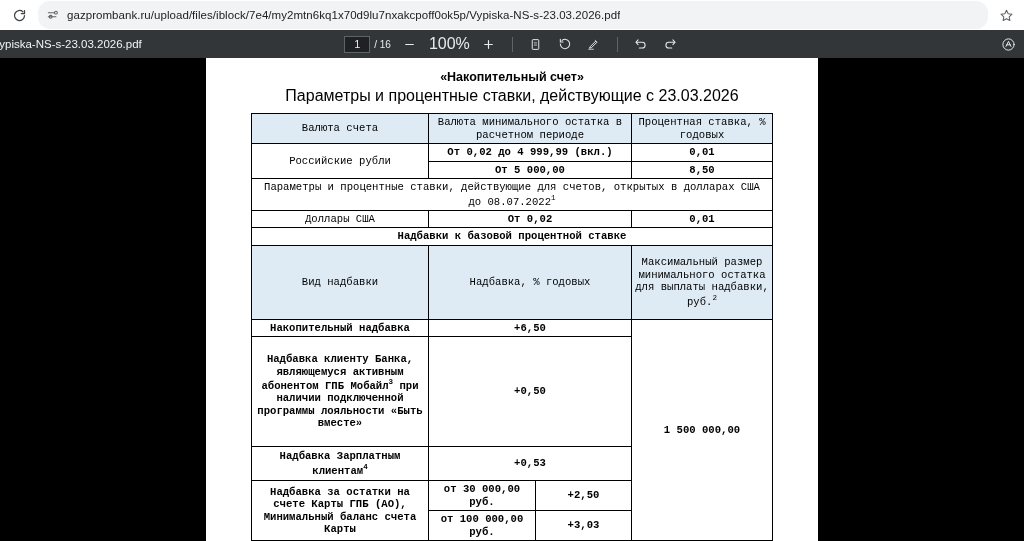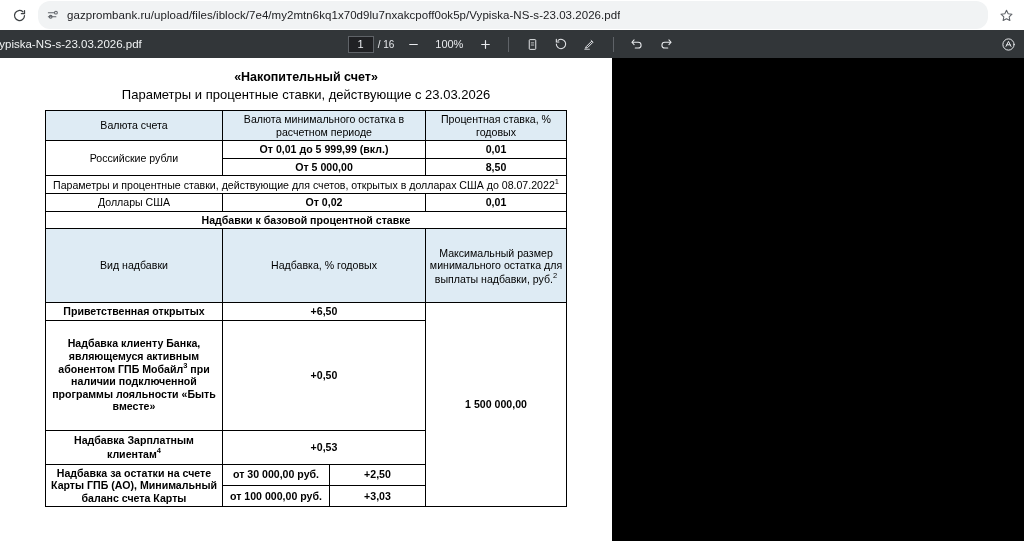--- a/index.html
+++ b/index.html
@@ -101,67 +101,69 @@
   .page-total { font-size: 10px; color: #e8eaed; }
   .tb-btn {
     width: 20px; height: 20px;
     display: flex; align-items: center; justify-content: center;
     color: #e8eaed;
     font-size: 13px;
     line-height: 1;
     border-radius: 2px;
   }
   .zoom-label {
-    font-size: 11px;
+    font-size: 16px;
     min-width: 34px;
     text-align: center;
   }
   .tb-sep {
     width: 1px; height: 15px;
     background: #5f6368;
     margin: 0 4px;
   }
   .pdf-right {
     position: absolute;
     right: 6px;
     display: flex; align-items: center; gap: 6px;
   }
 
   
   .viewer {
     height: 484px;
     background: #000000;
     display: flex;
+    justify-content: center;
     overflow: hidden;
   }
   .page {
     width: 612px;
     background: #ffffff;
     padding: 10px 14px 0 14px;
   }
   .doc-title {
     text-align: center;
     font-weight: bold;
     font-size: 12.5px;
     color: #000;
     margin-top: 2px;
   }
   .doc-sub {
     text-align: center;
-    font-size: 13px;
+    font-size: 16px;
     color: #000;
     margin-top: 3px;
     margin-bottom: 7px;
   }
 
   table.rates {
     border-collapse: collapse;
     width: 521px;
     margin: 8px auto;
     table-layout: fixed;
+    font-family: Liberation Mono, monospace;
   }
   table.rates td {
     border: 1px solid #000;
     font-size: 10.6px;
     color: #000;
     padding: 2px 3px;
     vertical-align: middle;
     text-align: center;
     line-height: 1.18;
   }
@@ -283,21 +285,21 @@
       <tbody>
 
         <tr>
           <td class="hdr">Валюта счета</td>
           <td class="hdr" colspan="2">Валюта минимального остатка в расчетном периоде</td>
           <td class="hdr">Процентная ставка, % годовых</td>
         </tr>
 
         <tr>
           <td rowspan="2">Российские рубли</td>
-          <td class="b" colspan="2">От 0,01 до 5 999,99 (вкл.)</td>
+          <td class="b" colspan="2">От 0,02 до 4 999,99 (вкл.)</td>
           <td class="b">0,01</td>
         </tr>
         <tr>
           <td class="b" colspan="2">От 5 000,00</td>
           <td class="b">8,50</td>
         </tr>
 
         <tr>
           <td colspan="4"><span>Параметры и процентные ставки, действующие для счетов, открытых в долларах США до 08.07.2022</span><sup>1</sup></td>
         </tr>
@@ -312,21 +314,21 @@
           <td class="b" colspan="4">Надбавки к базовой процентной ставке</td>
         </tr>
 
         <tr>
           <td class="hdr tall">Вид надбавки</td>
           <td class="hdr tall" colspan="2">Надбавка, % годовых</td>
           <td class="hdr tall"><span>Максимальный размер минимального остатка для выплаты надбавки, руб.</span><sup>2</sup></td>
         </tr>
 
         <tr>
-          <td class="b">Приветственная открытых</td>
+          <td class="b">Накопительный надбавка</td>
           <td class="b" colspan="2">+6,50</td>
           <td class="b" rowspan="5">1 500 000,00</td>
         </tr>
 
         <tr>
           <td class="b" style="height:110px">Надбавка клиенту Банка, являющемуся активным абонентом ГПБ Мобайл<sup>3</sup> при наличии подключенной программы лояльности «Быть вместе»</td>
           <td class="b" colspan="2">+0,50</td>
         </tr>
 
         <tr>

